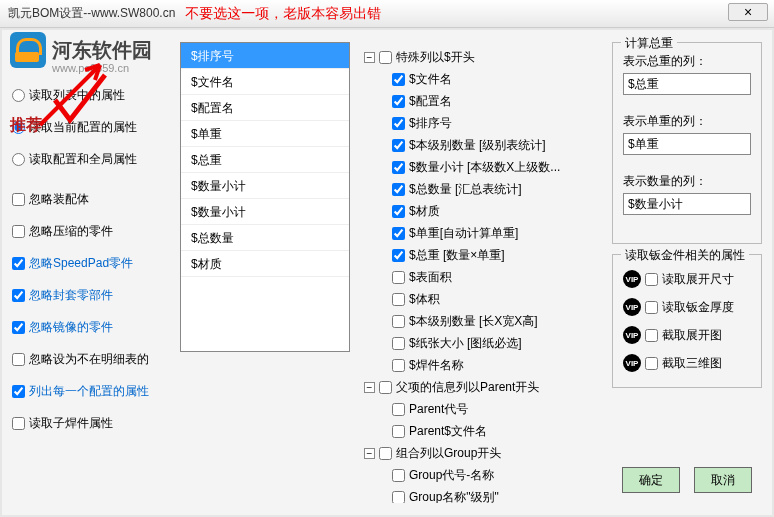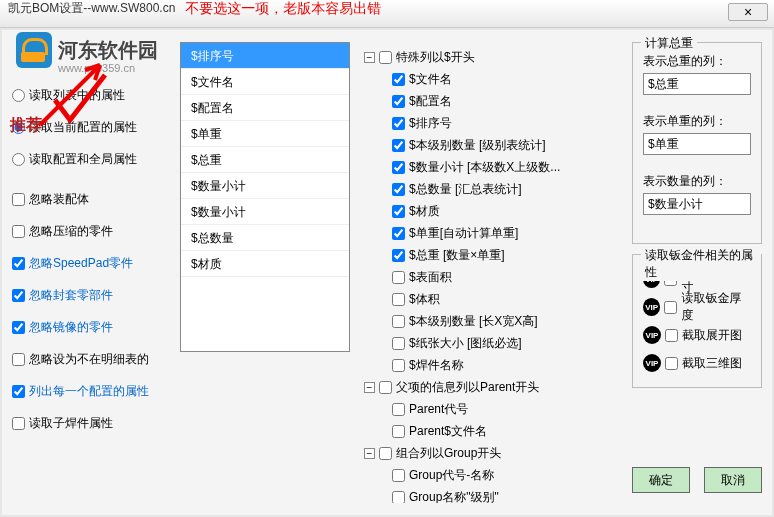--- a/index.html
+++ b/index.html
@@ -1,21 +1,21 @@
 <!DOCTYPE html>
 <html><head>
 <meta charset="utf-8">
 <style>
 *{box-sizing:border-box;margin:0;padding:0;font-family:"Microsoft YaHei","SimSun",sans-serif;font-size:12px}
 body{background:#f0f0f0;width:774px;height:517px;position:relative;overflow:hidden}
-.titlebar{height:28px;background:linear-gradient(#fff,#e8e8e8);border-bottom:1px solid #ccc;display:flex;padding:0 8px;position:relative}
+.titlebar{height:28px;background:linear-gradient(#fff,#e8e8e8);border-bottom:1px solid #ccc;display:flex;align-items:center;padding:0 8px;position:relative}
 .titlebar .title{color:#333}
 .titlebar .redtext{color:#e00;margin-left:10px;font-size:14px}
 .titlebar .close{position:absolute;right:6px;top:3px;width:40px;height:18px;border:1px solid #aaa;background:#eee;text-align:center;line-height:16px;font-size:14px;border-radius:2px}
-.watermark{position:absolute;top:32px;left:16px;display:flex;align-items:center;opacity:0.9;z-index:5}
+.watermark{position:absolute;top:32px;left:10px;display:flex;align-items:center;opacity:0.9;z-index:5}
 .watermark .logo{width:36px;height:36px;background:#0a7ec7;border-radius:6px;position:relative;margin-right:6px}
 .watermark .logo:before{content:"";position:absolute;width:20px;height:14px;border:3px solid #ff9b00;border-bottom:none;border-radius:10px 10px 0 0;top:6px;left:6px}
 .watermark .logo:after{content:"";position:absolute;width:24px;height:10px;background:#ff9b00;bottom:6px;left:5px;border-radius:2px}
 .watermark .txt{font-size:20px;font-weight:bold;color:#333}
 .watermark .sub{position:absolute;top:30px;left:42px;font-size:11px;color:#888}
 .body{position:absolute;top:28px;left:0;right:0;bottom:0;background:#f4f4f4;padding:12px 10px;display:flex;border:2px solid rgba(200,200,200,0.3)}
 .col1{width:160px;display:flex;flex-direction:column;gap:2px;padding-top:38px}
 .radio,.check{display:flex;align-items:center;height:30px;gap:4px;cursor:pointer}
 .radio input,.check input{margin:0}
 .check.blue label,.radio.blue label{color:#0066cc}
@@ -25,21 +25,21 @@
 .col2 .hdr{height:22px;line-height:22px;padding-left:6px}
 .listbox{border:1px solid #888;background:#fff;height:310px;overflow:hidden}
 .listbox .item{height:26px;line-height:26px;padding-left:10px;border-bottom:1px solid #eee;cursor:pointer}
 .listbox .item.sel{background:#3399ff;color:#fff}
 .col3{flex:1;margin-left:14px;display:flex}
 .tree{flex:1;padding-top:4px;overflow:hidden;font-size:12px}
 .tnode{display:flex;align-items:center;height:22px;gap:2px}
 .tnode .tog{width:11px;height:11px;border:1px solid #888;text-align:center;line-height:9px;font-size:10px;background:#fff;cursor:pointer}
 .tnode .sp{display:inline-block}
 .tnode input[type=checkbox]{margin:0 2px}
-.col4{width:130px;margin-left:12px;display:flex;flex-direction:column}
+.col4{width:150px;margin-left:12px;display:flex;flex-direction:column}
 .grp{border:1px solid #bbb;padding:10px 10px;margin-bottom:10px;position:relative;background:#f4f4f4}
 .grp .gtitle{position:absolute;top:-8px;left:8px;background:#f4f4f4;padding:0 4px}
 .grp .row{margin-bottom:18px}
 .grp .row label{display:block;margin-bottom:3px}
 .grp .row input[type=text]{width:100%;height:22px;border:1px solid #888;padding:0 4px;background:#fff}
 .vip{display:inline-flex;width:18px;height:18px;background:#000;color:#fff;border-radius:50%;font-size:8px;align-items:center;justify-content:center;margin-right:4px;font-weight:bold}
 .vrow{display:flex;align-items:center;height:28px}
 .vrow input{margin-right:4px}
 .btns{display:flex;gap:14px;margin-top:auto;margin-bottom:10px;justify-content:center}
 .btn{width:58px;height:26px;background:#c5e8c5;border:1px solid #666;cursor:pointer}

